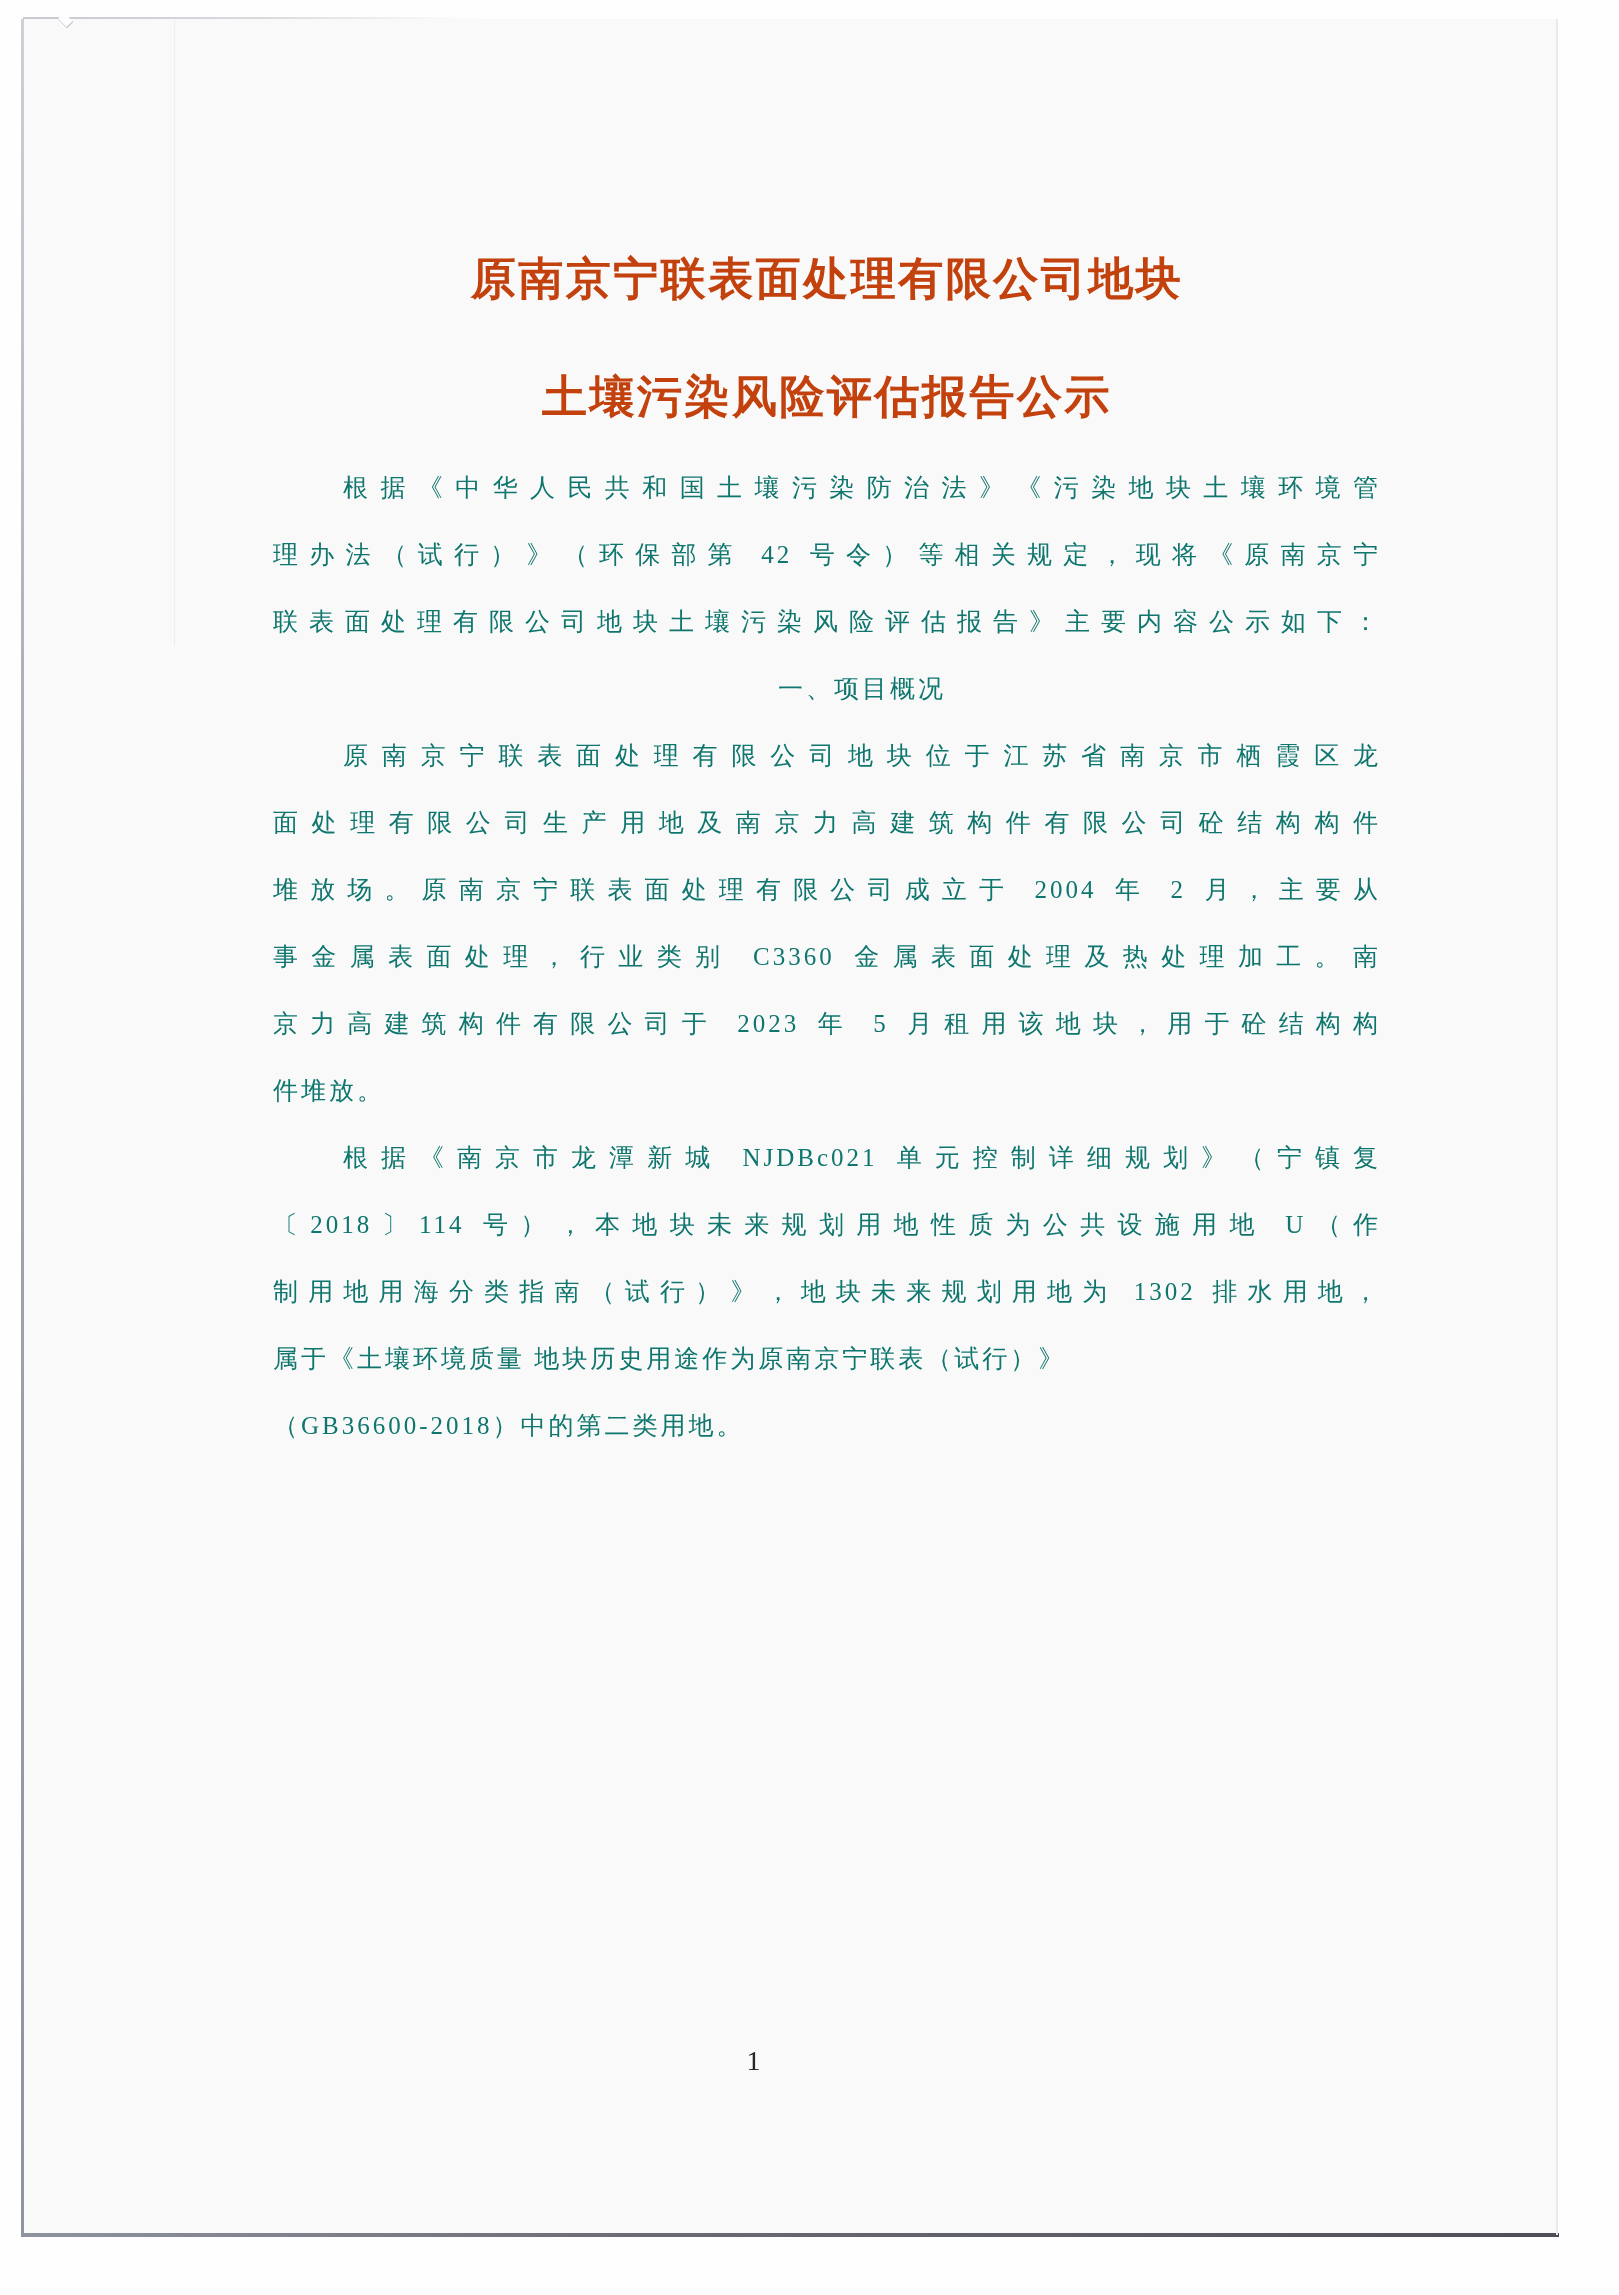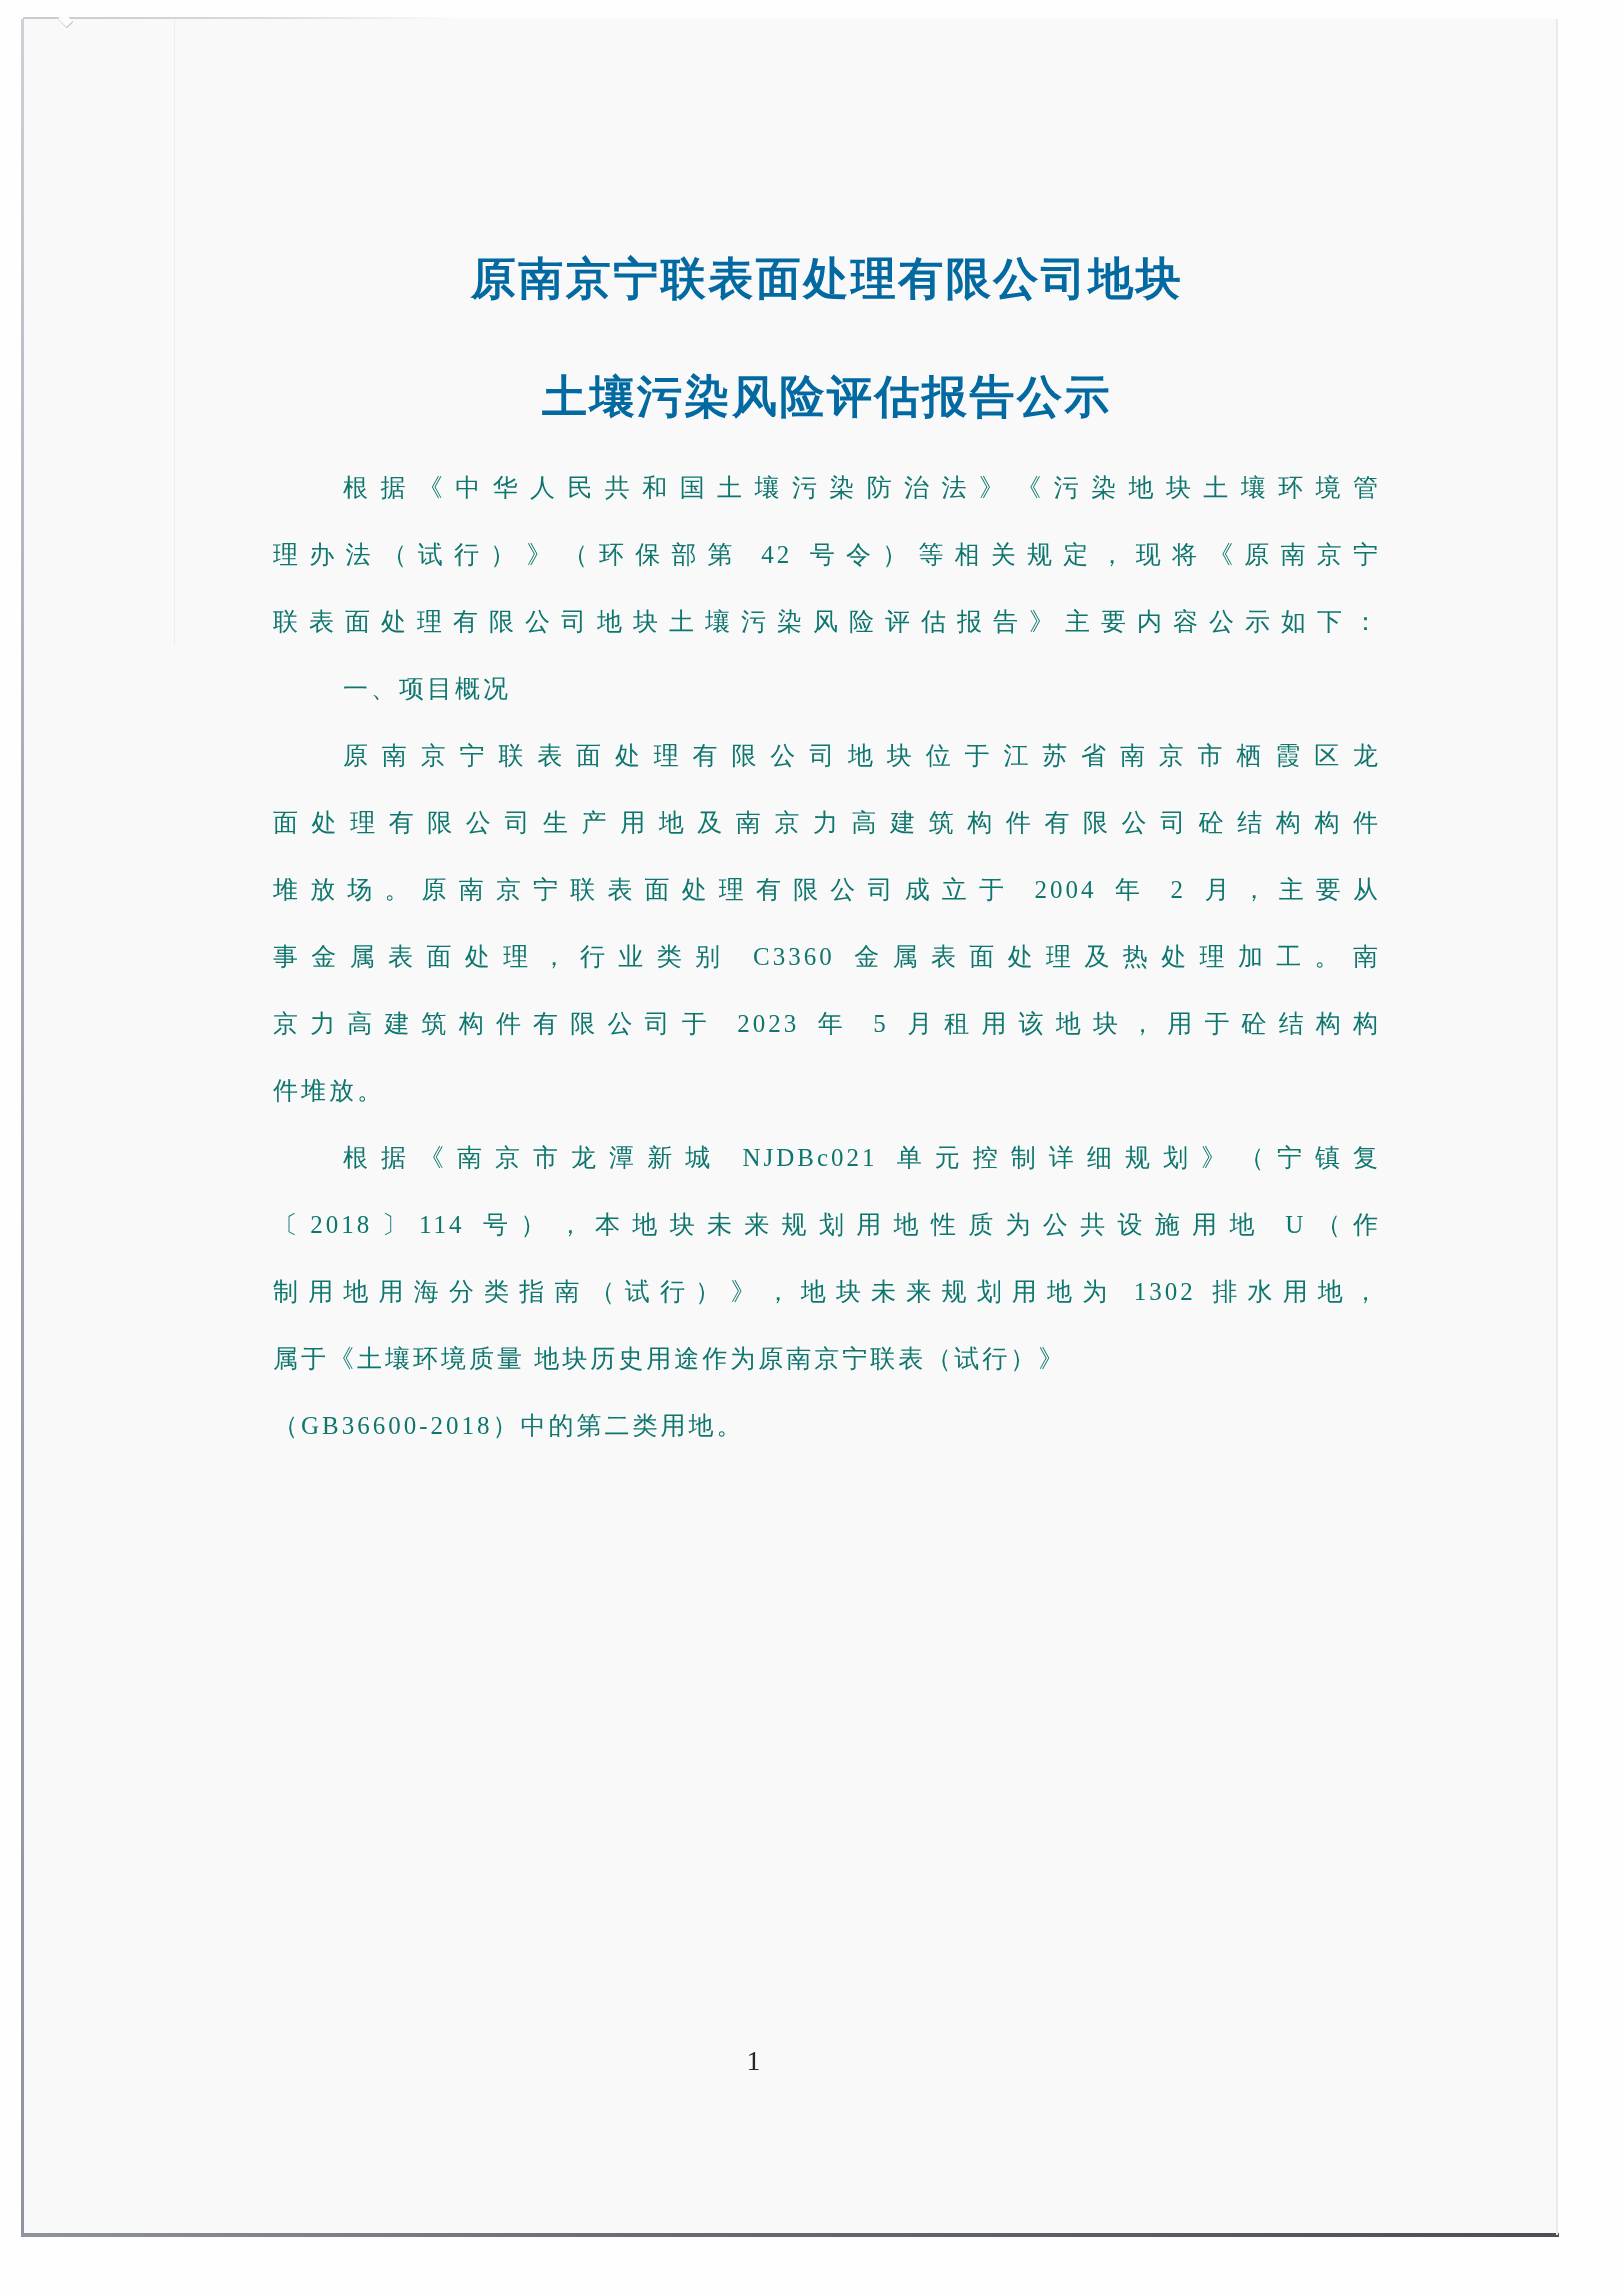--- a/index.html
+++ b/index.html
@@ -69,21 +69,21 @@
     position: absolute;
     left: 273px;
     width: 1108px;
     margin: 0;
     text-align: center;
     font-family: "Liberation Sans", sans-serif;
     font-weight: 700;
     font-size: 45px;
     line-height: 50px;
     letter-spacing: 2.5px;
-    color: #0369a1;
+    color: #c2410c;
   }
   .doc-title.t1 { top: 254px; }
   .doc-title.t2 { top: 372px; }
   
   .doc-body {
     position: absolute;
     left: 273px; top: 454px;
     width: 1108px;
     color: #212126;
   }
@@ -94,20 +94,21 @@
     letter-spacing: 3px;
     color: #0f766e;
     white-space: normal;
   }
   .line.fill {
     text-align: justify;
     text-align-last: justify;
   }
   .line.indent {
     text-indent: 70px;
+    text-align: center;
   }
   
   .page-number {
     position: absolute;
     left: 731px; top: 2046px;
     width: 45px;
     text-align: center;
     font-family: "Liberation Serif", serif;
     font-size: 28px;
     line-height: 30px;

